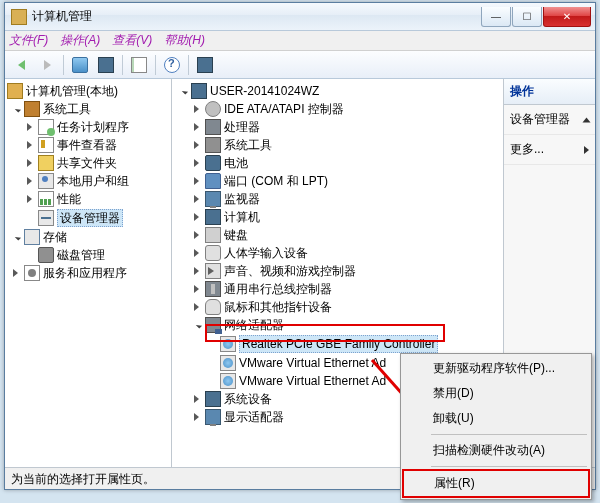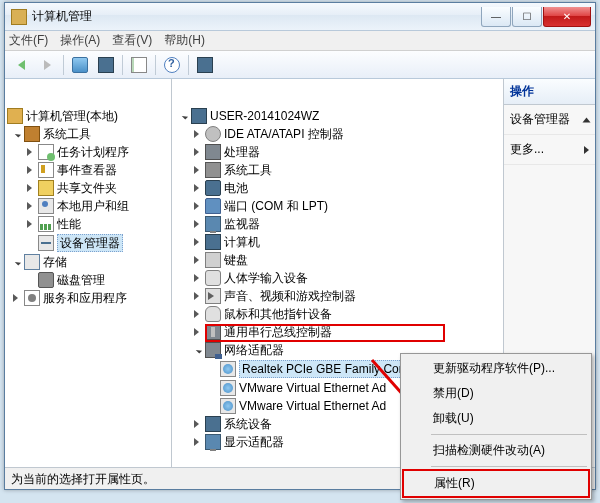--- a/index.html
+++ b/index.html
@@ -5,41 +5,41 @@
     * { margin: 0; padding: 0; box-sizing: border-box; font-family: "Microsoft YaHei", "SimSun", Tahoma, sans-serif; font-size: 12px; }
     body { background: #d4e4f0; width: 600px; height: 503px; overflow: hidden; position: relative; }
     .window { position: absolute; top: 2px; left: 4px; width: 592px; height: 488px; background: #fff; border: 1px solid #5a7da0; box-shadow: 0 0 4px rgba(0,0,0,.3); }
     .titlebar { height: 28px; background: linear-gradient(#f5f9fd,#e6eef7 45%,#dde8f3 46%,#ecf3fa); display: flex; align-items: center; padding-left: 6px; border-bottom: 1px solid #b8c9da; }
     .title-icon { width: 16px; height: 16px; background: #d9b055; border: 1px solid #a07c20; margin-right: 5px; }
     .title-text { flex: 1; color: #000; }
     .winbtns { display: flex; height: 20px; margin-right: 4px; gap: 1px; }
     .winbtn { width: 30px; height: 20px; border: 1px solid #8fa6bd; border-top: none; background: linear-gradient(#fafdff,#dbe8f5); display:flex; align-items:center; justify-content:center; font-size:10px; color:#333; border-bottom-left-radius:3px; border-bottom-right-radius:3px; }
     .winbtn.close { width: 48px; background: linear-gradient(#f09090,#e04848 45%,#c01818 46%,#d83030); color:#fff; border-color:#a01010; }
     .menubar { height: 20px; background: #f0f0f0; display:flex; align-items:center; padding-left: 4px; gap: 12px; border-bottom:1px solid #d0d0d0; }
-    .menubar span { color:#404040; cursor:default; }
+    .menubar span { color:#a21caf; cursor:default;font-style:italic; }
     .toolbar { height: 28px; background: linear-gradient(#fcfdff,#e8eff8); border-bottom:1px solid #b8c9da; display:flex; align-items:center; padding:0 4px; gap:2px; }
     .tb-btn { width: 24px; height: 22px; display:flex; align-items:center; justify-content:center; border:1px solid transparent; }
     .tb-sep { width:1px; height:20px; background:#c0cbd6; margin:0 2px; }
     .arrow-l, .arrow-r { width:0; height:0; border-top:5px solid transparent; border-bottom:5px solid transparent; }
     .arrow-l { border-right:7px solid #6fbf6f; }
     .arrow-r { border-left:7px solid #bbb; }
     .tb-ico { width:16px; height:16px; }
     .i-up { background: linear-gradient(#8fc8f0,#4a90c8); border:1px solid #3a70a0; border-radius:2px; }
     .i-sheet { background: #fff; border:1px solid #888; box-shadow: inset 2px 0 0 #b8d8b8; }
     .i-q { background:#fff; border:1px solid #5080c0; border-radius:50%; position:relative; }
     .i-q::after { content:"?"; position:absolute; left:3px; top:-1px; color:#3060a0; font-size:11px; font-weight:bold; }
     .i-mon { background:#4a7090; border:1px solid #2a4050; }
     .body { display:flex; height: 408px; }
     .left-pane { width: 167px; border-right:1px solid #c0c8d0; overflow:hidden; background:#fff; padding-top:3px; }
     .mid-pane { flex:1; overflow:hidden; background:#fff; padding-top:3px; position:relative; }
     .right-pane { width: 92px; border-left:1px solid #c0c8d0; background:#f7f7f7; }
     .right-head { background: linear-gradient(#fafdff,#e6eef7); border-bottom:1px solid #c0c8d0; padding:4px 6px; font-weight:bold; color:#003399; }
     .right-item { padding:6px 6px; border-bottom:1px solid #e8e8e8; display:flex; justify-content:space-between; align-items:center; }
     .right-arrow { width:0; height:0; border-top:4px solid transparent; border-bottom:4px solid transparent; border-left:5px solid #333; }
-    .tree { list-style:none;margin-top:25px; }
+    .tree { list-style:none; }
     .tree li { white-space:nowrap; padding:1px 0; display:flex; align-items:center; line-height:16px; }
     .tw { display:inline-block; width:11px; height:11px; margin-right:2px; position:relative; }
     .tw::before { content:""; position:absolute; left:2px; top:1px; width:0; height:0; }
     .tw.closed::before { border-top:4px solid transparent; border-bottom:4px solid transparent; border-left:5px solid #595959; }
     .tw.open::before { border-left:4px solid transparent; border-top:4px solid transparent; border-right:5px solid #404040; transform: rotate(45deg); left:1px; top:2px; }
     .tw.open { }
     .ic { width:16px; height:16px; margin-right:3px; display:inline-block; }
     .ic-mgmt { background:#e0b050; border:1px solid #a07c20; }
     .ic-tools { background:#c08030; border:1px solid #805010; }
     .ic-sched { background:#fff; border:1px solid #888; position:relative; } .ic-sched::after{content:"";position:absolute;right:-2px;bottom:-2px;width:8px;height:8px;background:#6fbf6f;border-radius:50%;}
@@ -266,28 +266,28 @@
           </li>
         <li>
             <span class="indent" style="width:18px"></span>
             <span class="tw closed"></span>
             <span class="ic ic-snd"></span>
             <span>声音、视频和游戏控制器</span>
           </li>
         <li>
             <span class="indent" style="width:18px"></span>
             <span class="tw closed"></span>
+            <span class="ic ic-usb"></span>
+            <span>通用串行总线控制器</span>
+          </li>
+        <li>
+            <span class="indent" style="width:18px"></span>
+            <span class="tw closed"></span>
             <span class="ic ic-mouse"></span>
             <span>鼠标和其他指针设备</span>
-          </li>
-        <li>
-            <span class="indent" style="width:18px"></span>
-            <span class="tw closed"></span>
-            <span class="ic ic-usb"></span>
-            <span>通用串行总线控制器</span>
           </li>
         <li>
             <span class="indent" style="width:18px"></span>
             <span class="tw open"></span>
             <span class="ic ic-net"></span>
             <span>网络适配器</span>
           </li>
         <li>
             <span class="indent" style="width:46px"></span>
             <span class="ic ic-neta"></span>

